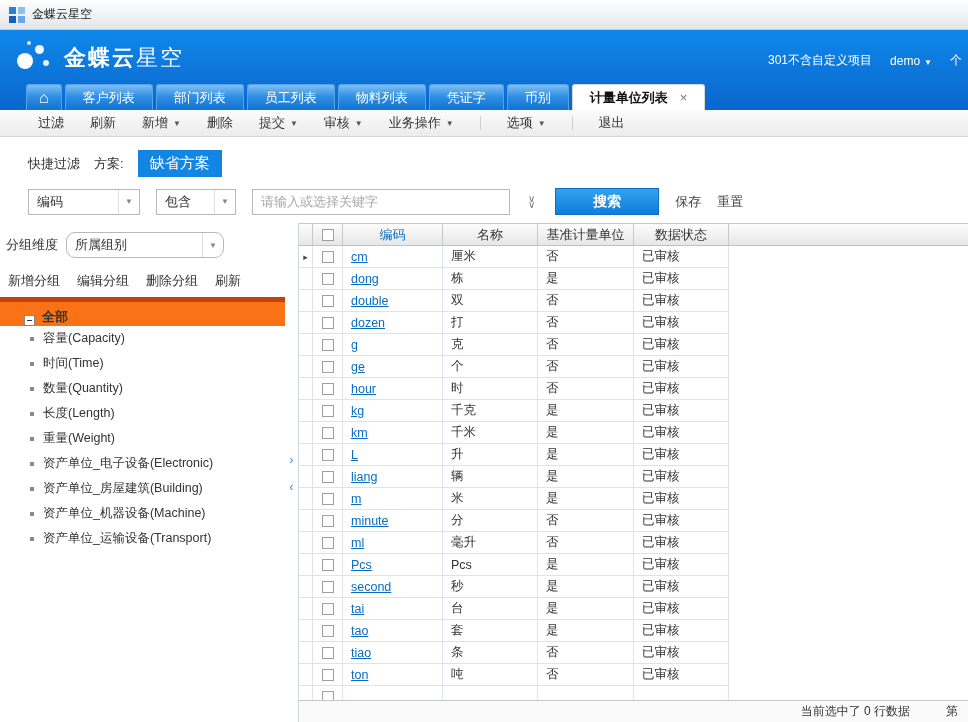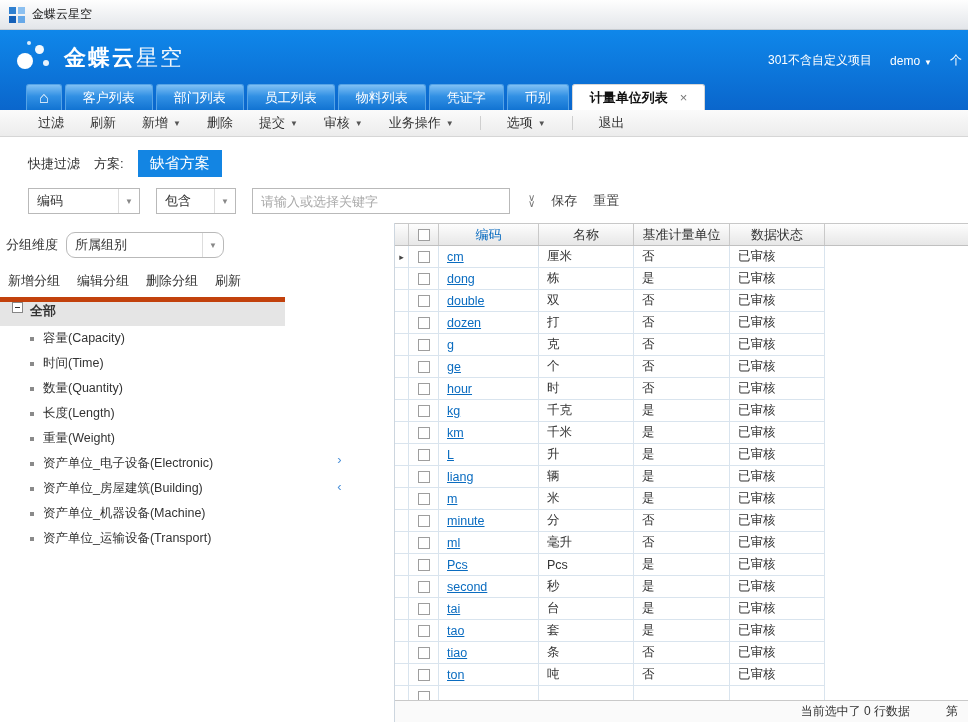--- a/index.html
+++ b/index.html
@@ -60,30 +60,30 @@
   .kw-input { width:258px; height:26px; border:1px solid #b9b9b9; padding:0 8px; font-size:13px; color:#444;
               font-family:"Liberation Sans","DejaVu Sans",sans-serif; }
   .kw-input::placeholder { color:#a9a9a9; }
   .expand-more { display:flex; flex-direction:column; line-height:6px; font-size:10px; color:#777; cursor:pointer; margin-left:2px; }
   .search-btn { width:104px; height:27px; background:linear-gradient(#35a1f0,#0d7edb); border:1px solid #0a6fc5;
                 color:#fff; font-size:14px; font-weight:bold; cursor:pointer; margin-left:4px;
                 font-family:"Liberation Sans","DejaVu Sans",sans-serif; }
   .link-btn { color:#444; cursor:pointer; }
 
   
-  .main { display:flex; height:499px;gap:48px; }
+  .main { display:flex; height:499px; }
 
   
   .group-panel { width:285px; background:#fff; }
   .dim-row { display:flex; align-items:center; gap:8px; padding:9px 4px 8px 6px; }
   .sel-dimension { width:158px;border-radius:9px; }
   .group-actions { display:flex; align-items:center; gap:17px; padding:6px 0 7px 8px;
                    border-bottom:5px solid #c2410c; }
   .ga-link { cursor:pointer; color:#333; white-space:nowrap; }
-  .tree-root { display:flex; align-items:flex-start; gap:7px; height:24px; background:#e5e5e5; padding-left:12px;
+  .tree-root { display:flex; align-items:flex-end; gap:7px; height:24px; background:#f97316; padding-left:24px;
                font-weight:bold; cursor:pointer; }
   .expand-box { width:11px; height:11px; border:1px solid #868686; background:#fff; position:relative; flex:0 0 auto; }
   .expand-box i { position:absolute; left:2px; right:2px; top:4px; height:1px; background:#333; }
   .tree-item { display:flex; align-items:center; gap:9px; height:25px; padding-left:30px; font-size:12.5px; cursor:pointer; }
   .bullet { width:4px; height:4px; background:#8a8a8a; flex:0 0 auto; }
 
   
   .splitter { width:13px; display:flex; flex-direction:column; align-items:center; justify-content:center;
               gap:14px; color:#4a90d9; font-size:13px; }
   .splitter span { cursor:pointer; line-height:1; }
@@ -220,20 +220,21 @@
     </div>
     <div class="select sel-operator">
       <span>包含</span>
       <span class="sel-caret">▼</span>
     </div>
     <input class="kw-input" placeholder="请输入或选择关键字" style="">
     <span class="expand-more">
         <span>∨</span>
         <span>∨</span>
       </span>
+    <button class="search-btn">搜索</button>
     <span class="link-btn">保存</span>
     <span class="link-btn">重置</span>
   </div>
 </div>
 
 <div class="main">
 
   <div class="group-panel">
     <div class="dim-row">
       <span>分组维度</span>

